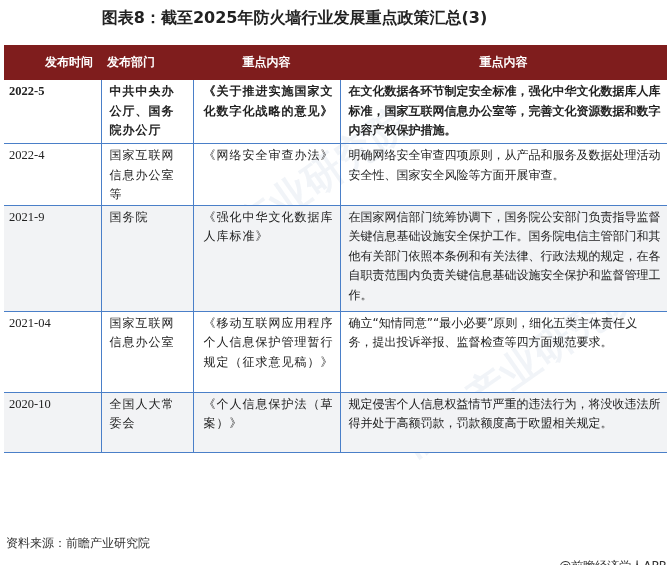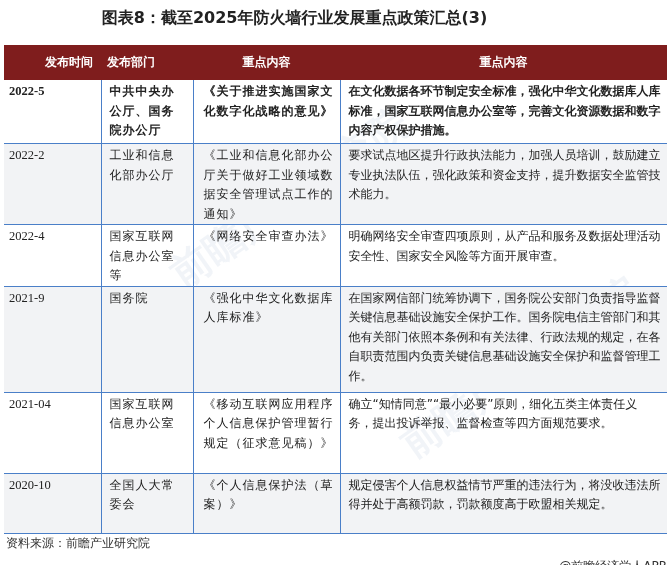--- a/index.html
+++ b/index.html
@@ -54,26 +54,20 @@
         <th>重点内容</th>
       </tr>
     </thead>
     <tbody>
       <tr class="r0">
         <td class="c1">2022-5</td>
         <td class="c2">中共中央办公厅、国务院办公厅</td>
         <td class="c3">《关于推进实施国家文化数字化战略的意见》</td>
         <td class="c4">在文化数据各环节制定安全标准，强化中华文化数据库人库标准，国家互联网信息办公室等，完善文化资源数据和数字内容产权保护措施。</td>
       </tr>
-      <tr class="r1 alt">
-        <td class="c1">2022-2</td>
-        <td class="c2">工业和信息化部办公厅</td>
-        <td class="c3">《工业和信息化部办公厅关于做好工业领域数据安全管理试点工作的通知》</td>
-        <td class="c4">要求试点地区提升行政执法能力，加强人员培训，鼓励建立专业执法队伍，强化政策和资金支持，提升数据安全监管技术能力。</td>
-      </tr>
       <tr class="r2">
         <td class="c1">2022-4</td>
         <td class="c2">国家互联网信息办公室等</td>
         <td class="c3">《网络安全审查办法》</td>
         <td class="c4">明确网络安全审查四项原则，从产品和服务及数据处理活动安全性、国家安全风险等方面开展审查。</td>
       </tr>
       <tr class="r3 alt">
         <td class="c1">2021-9</td>
         <td class="c2">国务院</td>
         <td class="c3">《强化中华文化数据库人库标准》</td>

